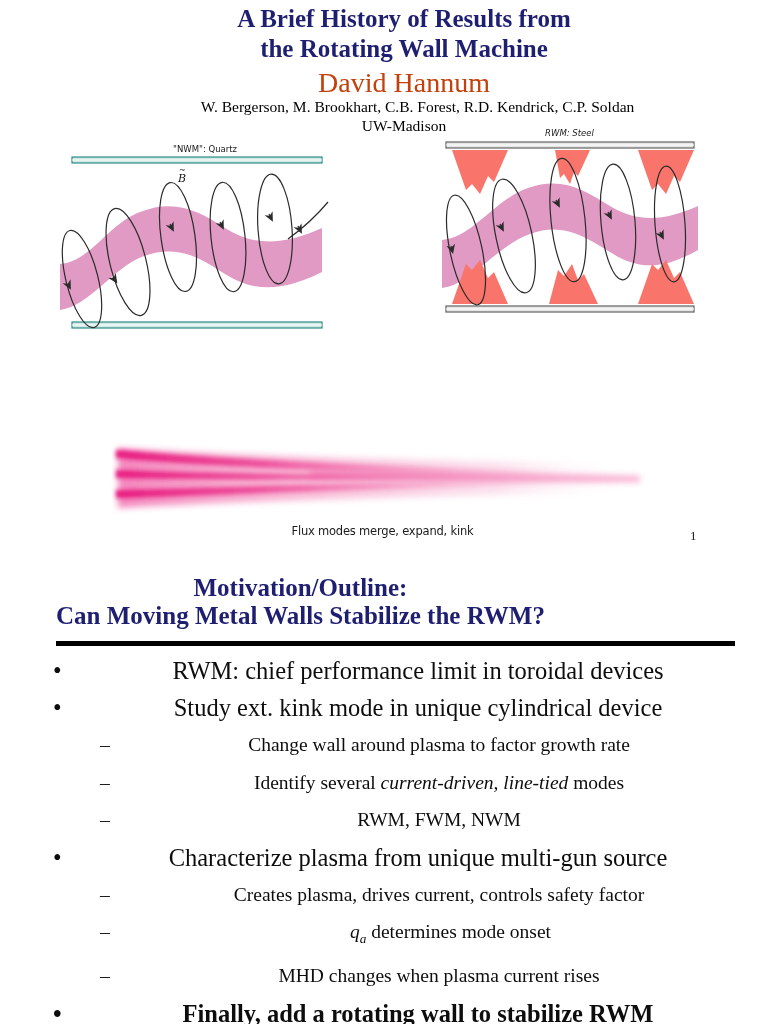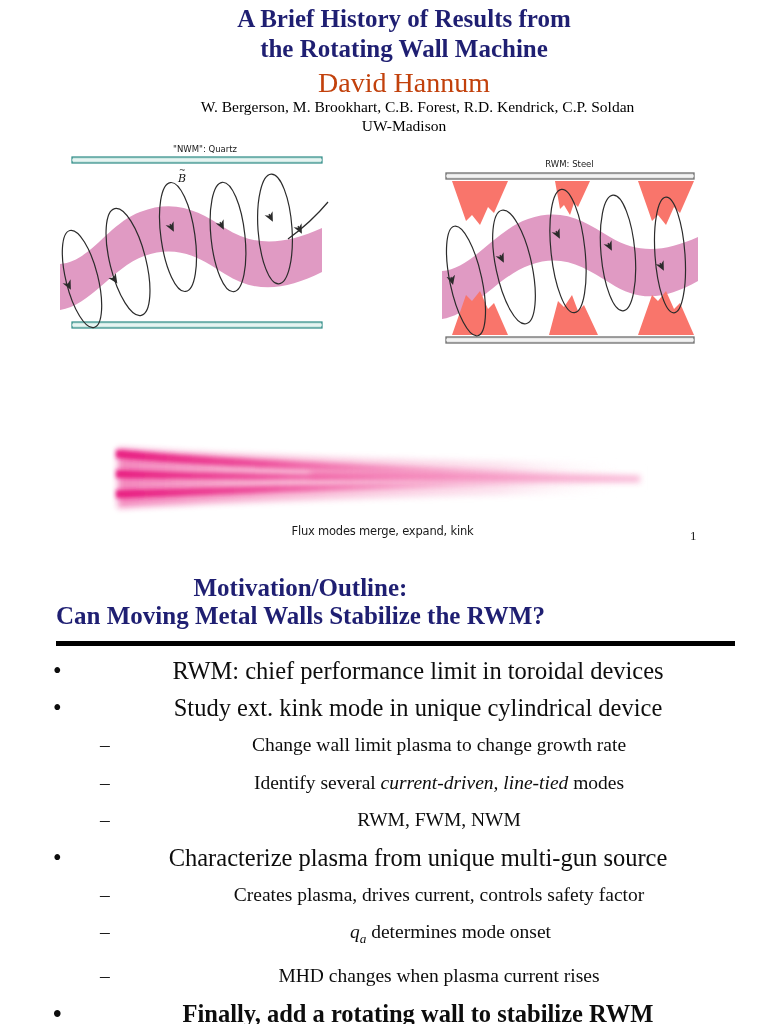--- a/index.html
+++ b/index.html
@@ -53,21 +53,21 @@
     font-size: 15.5px;
     line-height: 19px;
     color: #000000;
   }
 
   
   .diagram {
     position: absolute;
   }
   #diagram-left  { left: 60px;  top: 144px; width: 290px; height: 200px; }
-  #diagram-right { left: 432px; top: 159px; width: 275px; height: 200px; }
+  #diagram-right { left: 432px; top: 128px; width: 275px; height: 200px; font-style: italic; }
 
   .diagram-label {
     position: absolute;
     top: 0px;
     width: 100%;
     text-align: center;
     font-family: "DejaVu Sans", "Liberation Sans", sans-serif;
     font-size: 8.5px;
     color: #1a1a1a;
     white-space: nowrap;
@@ -351,21 +351,21 @@
 <div id="slide-two">
   <div class="section-title">
     <div>Motivation/Outline:</div>
     <div>Can Moving Metal Walls Stabilize the RWM?</div>
   </div>
   <div class="rule"></div>
 
   <div class="bullets" id="bullet-list">
       <div class="bullet-l1"><span class="marker">•</span><span>RWM: chief performance limit in toroidal devices</span></div>
       <div class="bullet-l1"><span class="marker">•</span><span>Study ext. kink mode in unique cylindrical device</span></div>
-      <div class="bullet-l2"><span class="marker">–</span><span>Change wall limit plasma to change growth rate</span></div>
+      <div class="bullet-l2"><span class="marker">–</span><span>Change wall around plasma to factor growth rate</span></div>
       <div class="bullet-l2"><span class="marker">–</span><span>Identify several <em class="it">current-driven, line-tied</em> modes</span></div>
       <div class="bullet-l2"><span class="marker">–</span><span>RWM, FWM, NWM</span></div>
       <div class="bullet-l1"><span class="marker">•</span><span>Characterize plasma from unique multi-gun source</span></div>
       <div class="bullet-l2"><span class="marker">–</span><span>Creates plasma, drives current, controls safety factor</span></div>
       <div class="bullet-l2"><span class="marker">–</span><span><span class="qsub">q<sub>a</sub></span> determines mode onset</span></div>
       <div class="bullet-l2"><span class="marker">–</span><span>MHD changes when plasma current rises</span></div>
       <div class="bullet-l1 bold-last"><span class="marker">•</span><span>Finally, add a rotating wall to stabilize RWM</span></div>
     </div>
 </div>
 

